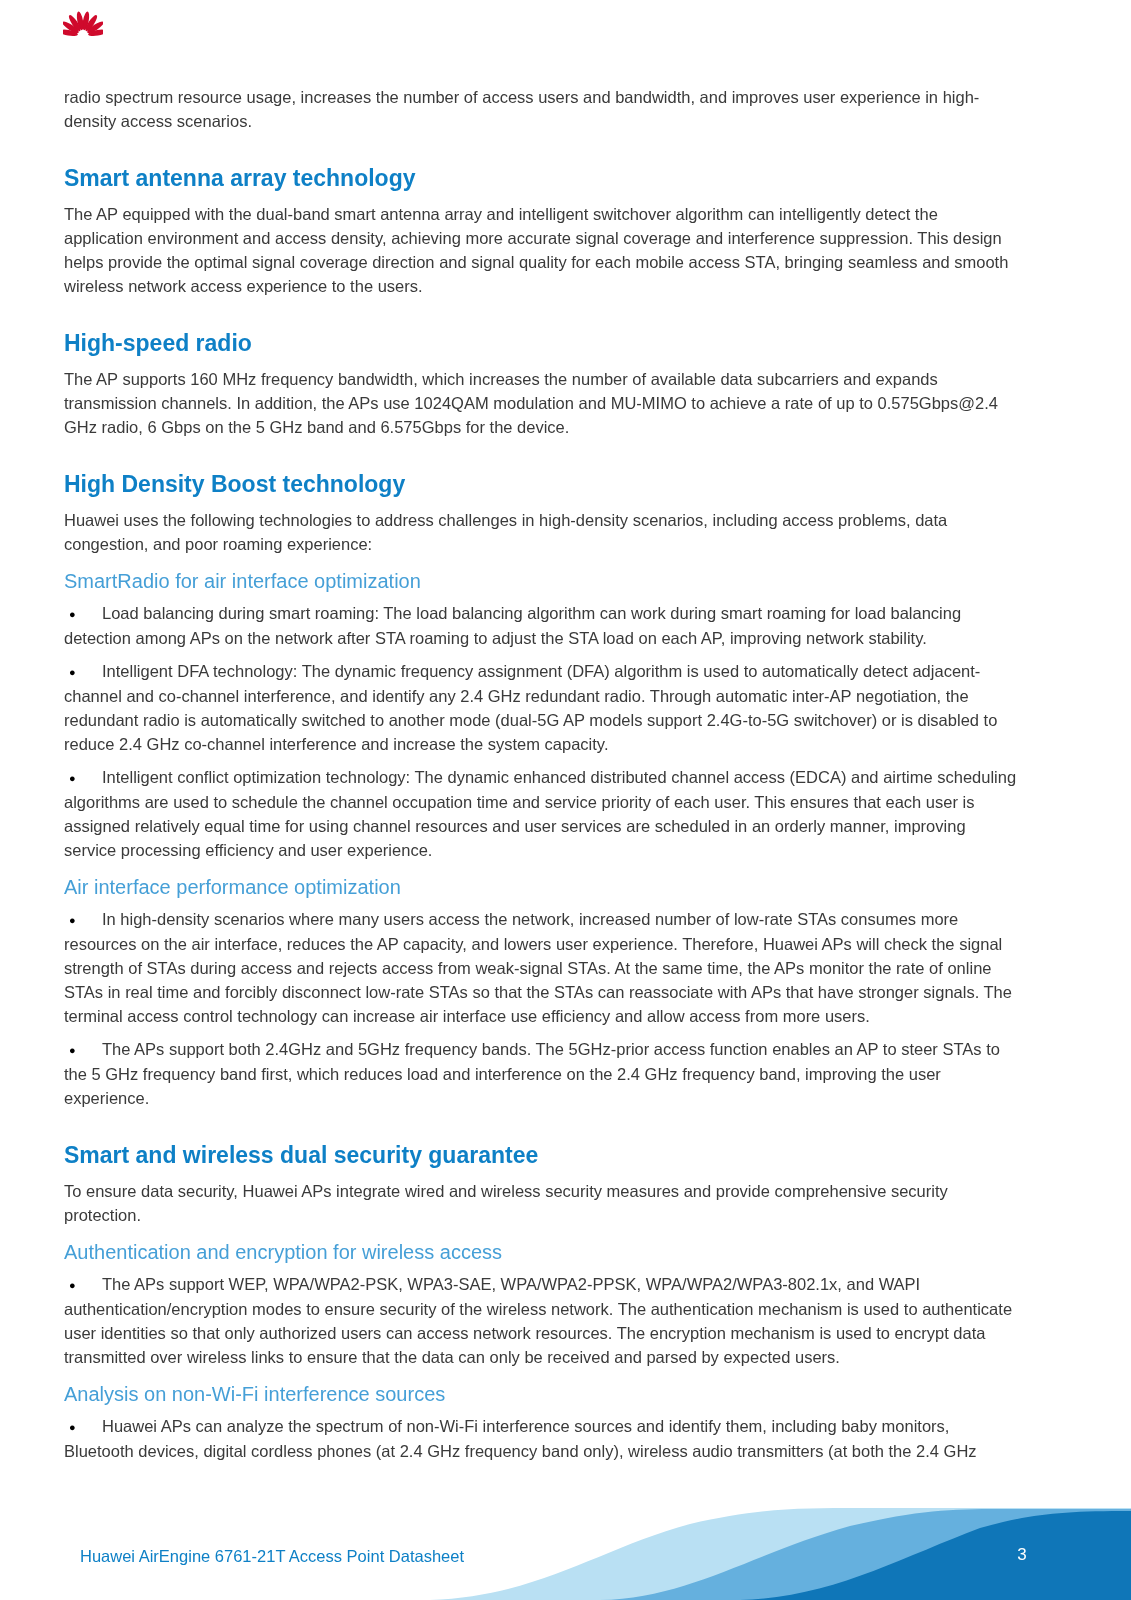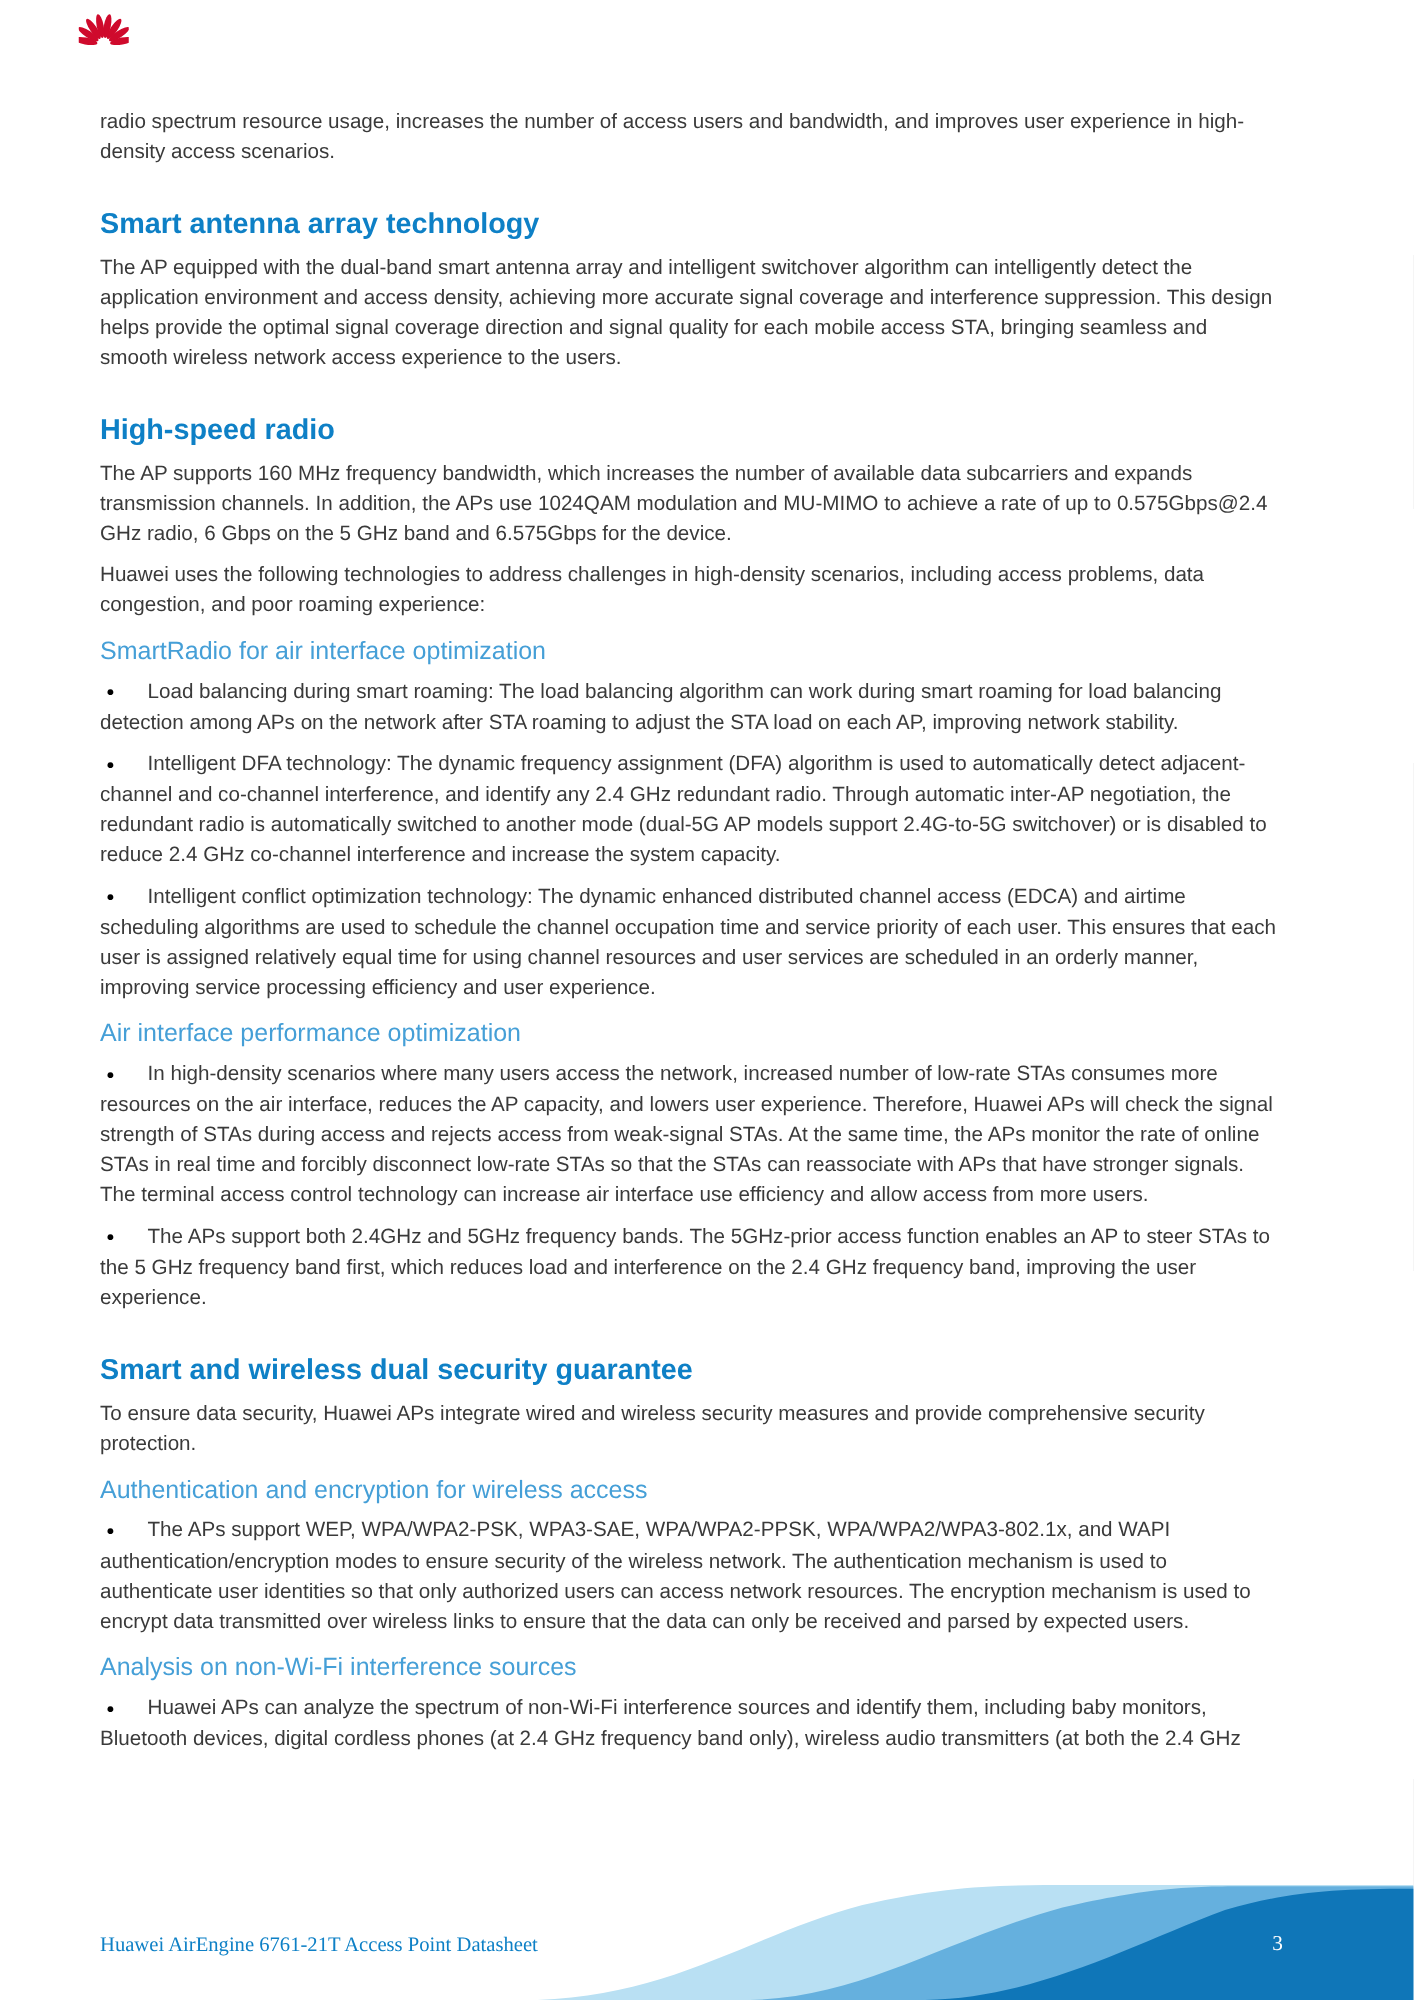--- a/index.html
+++ b/index.html
@@ -17,21 +17,21 @@
   .page{
     position:relative;
     width:1131px;height:1600px;
     background:#ffffff;
     margin:0 auto;
     overflow:hidden;
     font-family:"Liberation Sans","DejaVu Sans",sans-serif;
     color:var(--body-text);
   }
   .logo{position:absolute;left:63px;top:8px;width:40px;height:30px;}
-  .content{position:absolute;left:0;top:0;width:1097px;padding:85px 76px 0 80px;box-sizing:border-box;}
+  .content{position:absolute;left:0;top:0;width:1097px;padding:85px 76px 0 64px;box-sizing:border-box;}
   .content p.body{
     margin:9px 0 0 0;
     font-size:16.5px;line-height:24px;
   }
   .content p.body:first-child{margin-top:0;}
   .content h2{
     margin:30px 0 0 0;
     font-size:23px;line-height:30px;font-weight:bold;
     color:var(--heading-blue);
     letter-spacing:0;
@@ -49,21 +49,21 @@
   }
   .bullet-glyph{
     display:inline-block;
     width:38px;
     padding-left:5px;
     box-sizing:border-box;
     font-size:11px;
     vertical-align:1px;
     color:#000;
   }
-  .footer{position:absolute;left:0;bottom:0;width:1001px;height:92px;font-family:Liberation Serif, serif;}
+  .footer{position:absolute;left:0;bottom:0;width:1001px;height:92px;}
   .footer .wave{position:absolute;left:0;top:0;width:1131px;height:92px;display:block;}
   .footer-text{
     position:absolute;left:80px;top:37px;
     font-size:16.5px;line-height:22px;
     color:var(--footer-text-blue);
     white-space:nowrap;
   }
   .page-number{
     position:absolute;left:1010px;top:36px;width:24px;
     font-size:17px;line-height:22px;text-align:center;
@@ -87,20 +87,21 @@
       <ellipse cx="13.6" cy="61.6" rx="7" ry="24" transform="rotate(-80 13.6 61.6)"></ellipse>
     </g>
   </svg>
 
   <div class="content">
       <p class="body">radio spectrum resource usage, increases the number of access users and bandwidth, and improves user experience in high-density access scenarios.</p>
       <h2>Smart antenna array technology</h2>
       <p class="body">The AP equipped with the dual-band smart antenna array and intelligent switchover algorithm can intelligently detect the application environment and access density, achieving more accurate signal coverage and interference suppression. This design helps provide the optimal signal coverage direction and signal quality for each mobile access STA, bringing seamless and smooth wireless network access experience to the users.</p>
       <h2>High-speed radio</h2>
       <p class="body">The AP supports 160 MHz frequency bandwidth, which increases the number of available data subcarriers and expands transmission channels. In addition, the APs use 1024QAM modulation and MU-MIMO to achieve a rate of up to 0.575Gbps@2.4 GHz radio, 6 Gbps on the 5 GHz band and 6.575Gbps for the device.</p>
+      <h2>High Density Boost technology</h2>
       <p class="body">Huawei uses the following technologies to address challenges in high-density scenarios, including access problems, data congestion, and poor roaming experience:</p>
       <h3>SmartRadio for air interface optimization</h3>
       <p class="bullet"><span class="bullet-glyph">●</span><span>Load balancing during smart roaming: The load balancing algorithm can work during smart roaming for load balancing detection among APs on the network after STA roaming to adjust the STA load on each AP, improving network stability.</span></p>
       <p class="bullet"><span class="bullet-glyph">●</span><span>Intelligent DFA technology: The dynamic frequency assignment (DFA) algorithm is used to automatically detect adjacent-channel and co-channel interference, and identify any 2.4 GHz redundant radio. Through automatic inter-AP negotiation, the redundant radio is automatically switched to another mode (dual-5G AP models support 2.4G-to-5G switchover) or is disabled to reduce 2.4 GHz co-channel interference and increase the system capacity.</span></p>
       <p class="bullet"><span class="bullet-glyph">●</span><span>Intelligent conflict optimization technology: The dynamic enhanced distributed channel access (EDCA) and airtime scheduling algorithms are used to schedule the channel occupation time and service priority of each user. This ensures that each user is assigned relatively equal time for using channel resources and user services are scheduled in an orderly manner, improving service processing efficiency and user experience.</span></p>
       <h3>Air interface performance optimization</h3>
       <p class="bullet"><span class="bullet-glyph">●</span><span>In high-density scenarios where many users access the network, increased number of low-rate STAs consumes more resources on the air interface, reduces the AP capacity, and lowers user experience. Therefore, Huawei APs will check the signal strength of STAs during access and rejects access from weak-signal STAs. At the same time, the APs monitor the rate of online STAs in real time and forcibly disconnect low-rate STAs so that the STAs can reassociate with APs that have stronger signals. The terminal access control technology can increase air interface use efficiency and allow access from more users.</span></p>
       <p class="bullet"><span class="bullet-glyph">●</span><span>The APs support both 2.4GHz and 5GHz frequency bands. The 5GHz-prior access function enables an AP to steer STAs to the 5 GHz frequency band first, which reduces load and interference on the 2.4 GHz frequency band, improving the user experience.</span></p>
       <h2>Smart and wireless dual security guarantee</h2>
       <p class="body">To ensure data security, Huawei APs integrate wired and wireless security measures and provide comprehensive security protection.</p>

